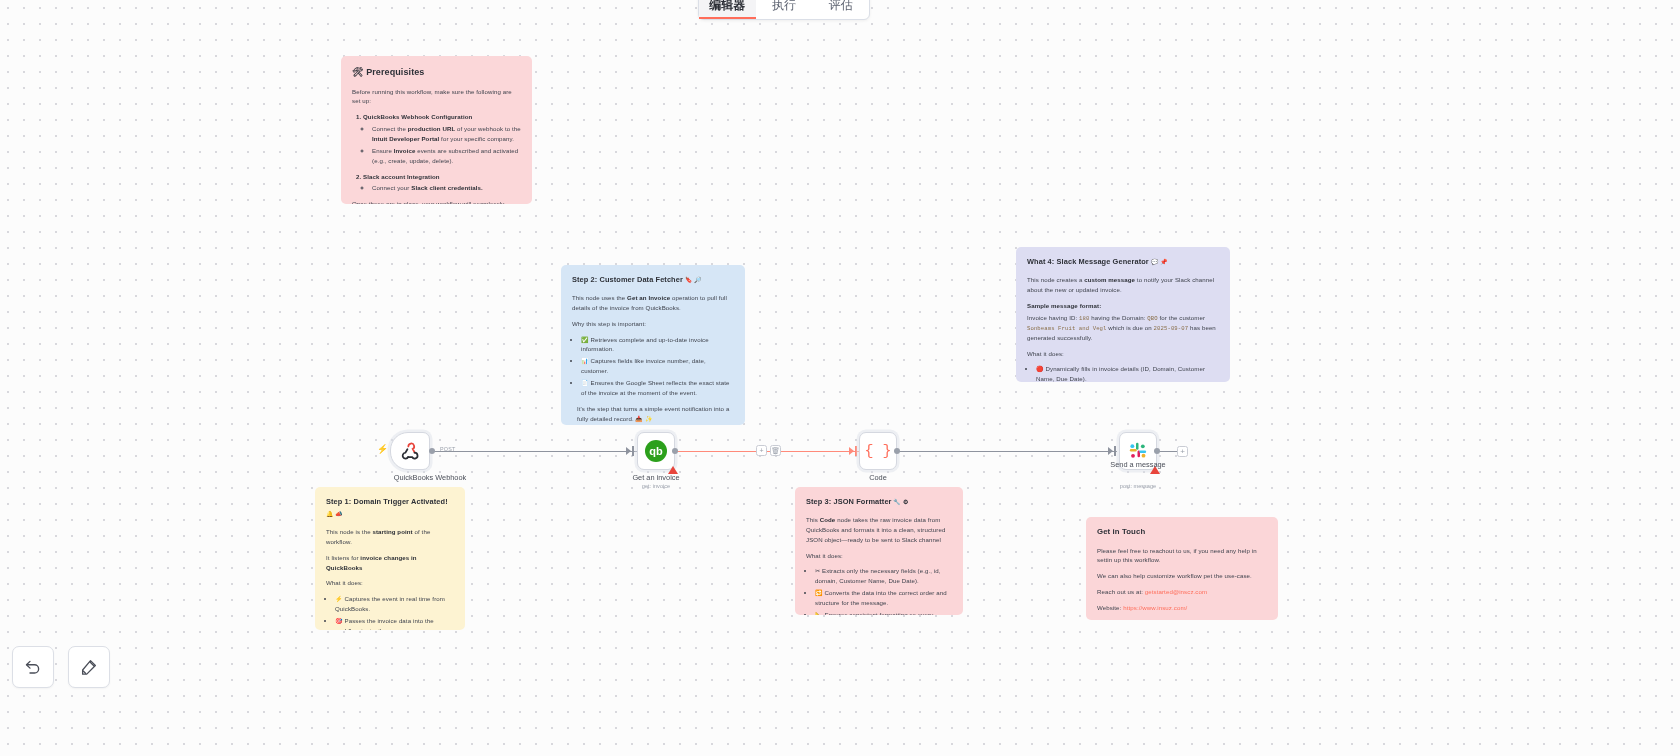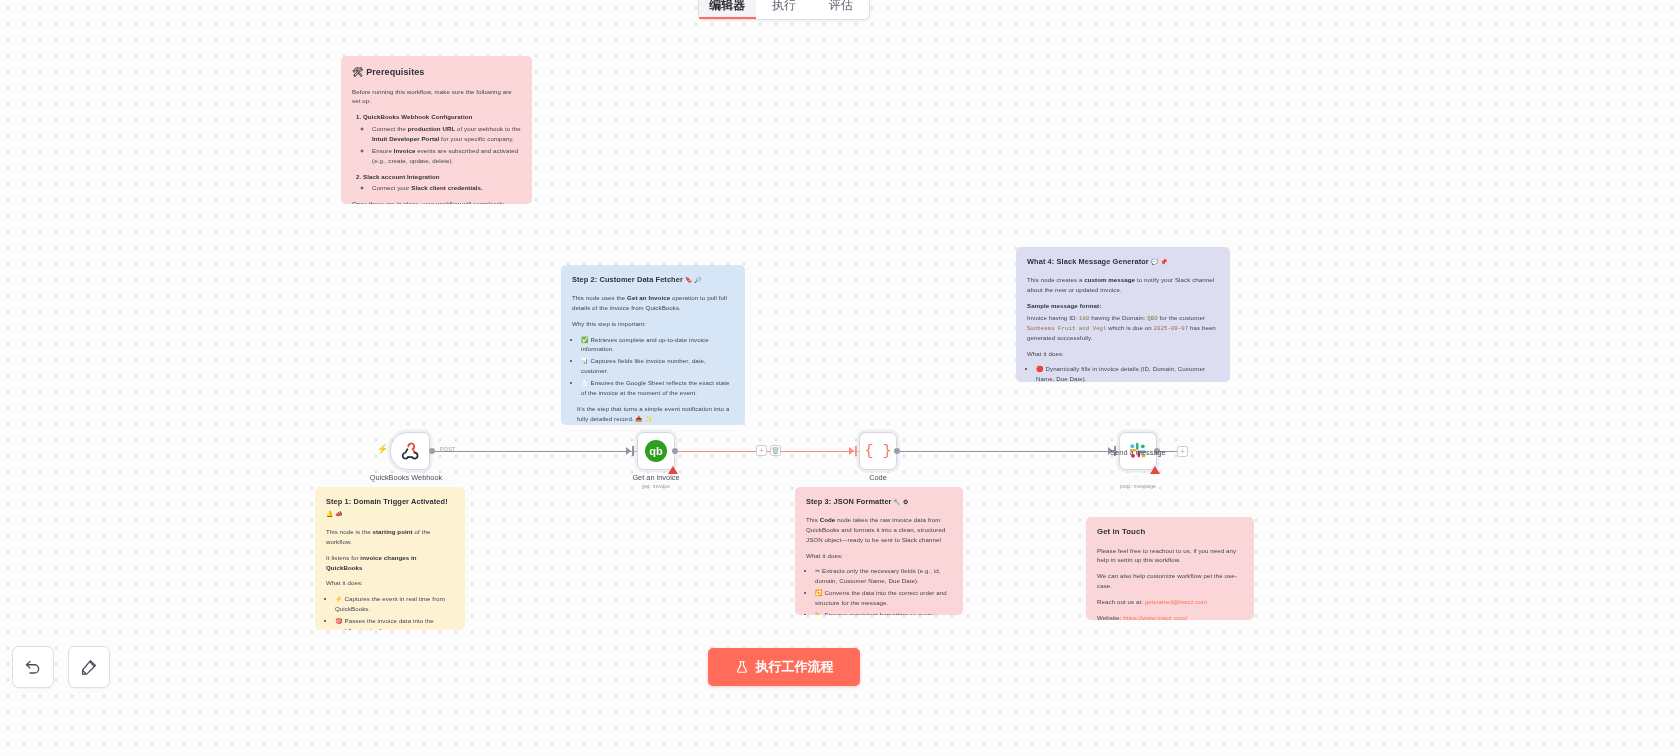--- a/index.html
+++ b/index.html
@@ -261,21 +261,21 @@
     </h3>
     <p>This <b>Code</b> node takes the raw invoice data from QuickBooks and formats it into a clean, structured JSON object—ready to be sent to Slack channel</p>
     <p>What it does:</p>
     <ul>
       <li>✂ Extracts only the necessary fields (e.g., id, domain, Customer Name, Due Date).</li>
       <li>🔁 Converts the data into the correct order and structure for the message.</li>
       <li>📐 Ensures consistent formatting so every message in the channel stays organized.</li>
     </ul>
   </div>
 
-  <div class="note rose" style="left:1086px; top:517px; width:168px; height:103px;">
+  <div class="note rose" style="left:1086px; top:517px; width:192px; height:103px;">
     <h3 style="font-size:7.8px;">Get in Touch</h3>
     <p>Please feel free to reachout to us, if you need any help in settin up this workflow.</p>
     <p>We can also help customize workflow pet the use-case.</p>
     <p>
       <span>Reach out us at: </span><a href="#">getstarted@inscz.com</a>
     </p>
     <p>
       <span>Website: </span><a href="#">https://www.insuz.com/</a>
     </p>
   </div>
@@ -300,21 +300,21 @@
   <div class="spark" style="left:377px;">⚡</div>
   <div class="node trigger" style="left:390px; top:432px;">
     <svg width="20" height="20" viewBox="0 0 24 24">
       <path d="M10 6.5a3.5 3.5 0 1 1 5.2 3.05l2.4 4.2" fill="none" stroke="#e8453c" stroke-width="2.1" stroke-linecap="round"></path>
       <path d="M17.5 14a3.5 3.5 0 1 1-3 5.2H9.7" fill="none" stroke="#2b2e35" stroke-width="2.1" stroke-linecap="round"></path>
       <path d="M9.8 19.2a3.5 3.5 0 1 1-3.3-5.1l2.4-4.2" fill="none" stroke="#2b2e35" stroke-width="2.1" stroke-linecap="round"></path>
     </svg>
   </div>
   <div class="port" style="left:429px; top:451px;"></div>
   <div class="post-label" style="left:440px;">POST</div>
-  <div class="node-label" style="left:406px; top:473px;">QuickBooks Webhook</div>
+  <div class="node-label" style="left:430px; top:473px;">QuickBooks Webhook</div>
 
   <div class="node sq" style="left:637px; top:432px;">
     <div style="width:22px;height:22px;border-radius:50%;background:#2ca01c;display:flex;align-items:center;justify-content:center;">
       <span style="color:#fff;font-size:11px;font-weight:700;font-family:'Liberation Sans',sans-serif;line-height:1;">qb</span>
     </div>
     <div class="warn-badge"></div>
   </div>
   <div class="port" style="left:672px; top:451px;"></div>
   <div class="node-label" style="left:656px; top:473px;">Get an invoice</div>
   <div class="node-sub" style="left:656px; top:483px;">get: invoice</div>
@@ -333,38 +333,31 @@
       <rect x="13.6" y="11.4" width="8.2" height="3.0" rx="1.5" fill="#36c5f0"></rect>
       <circle cx="5.2" cy="6.2" r="2.3" fill="#36c5f0"></circle>
       <circle cx="18.6" cy="17.6" r="2.3" fill="#ecb22e"></circle>
       <circle cx="17.8" cy="6.4" r="2.3" fill="#2eb67d"></circle>
       <circle cx="6.0" cy="17.8" r="2.3" fill="#e01e5a"></circle>
     </svg>
     <div class="warn-badge"></div>
   </div>
   <div class="port" style="left:1154px; top:451px;"></div>
   <div class="plus-end" style="left:1177px; top:446px;">+</div>
-  <div class="node-label" style="left:1138px; top:448px;">Send a message</div>
+  <div class="node-label" style="left:1138px; top:460px;">Send a message</div>
   <div class="node-sub" style="left:1138px; top:483px;">post: message</div>
 
   <div class="ctrl-btn" style="left:12px; top:646px;">
     <svg width="18" height="18" viewBox="0 0 24 24">
       <path d="M4 9h10a5.5 5.5 0 0 1 0 11H8" fill="none" stroke="#4a4e58" stroke-width="1.8" stroke-linecap="round" stroke-linejoin="round"></path>
       <polyline points="8,4.5 3.3,9 8,13.5" fill="none" stroke="#4a4e58" stroke-width="1.8" stroke-linecap="round" stroke-linejoin="round"></polyline>
     </svg>
   </div>
   <div class="ctrl-btn" style="left:68px; top:646px;">
     <svg width="18" height="18" viewBox="0 0 24 24">
       <path d="M14 3.5 L20.5 10 L9 21.5 L3.5 21.5 L3.5 16 Z" fill="none" stroke="#4a4e58" stroke-width="1.7" stroke-linejoin="round"></path>
       <path d="M13 5 L19 11" stroke="#4a4e58" stroke-width="1.7"></path>
       <path d="M4 17 L8 21" stroke="#4a4e58" stroke-width="1.7"></path>
     </svg>
   </div>
 
-  <button id="execute">
-    <svg width="14" height="14" viewBox="0 0 24 24">
-      <path d="M9.5 3v6.2L4.6 18.2A2 2 0 0 0 6.4 21h11.2a2 2 0 0 0 1.8-2.8L14.5 9.2V3" fill="none" stroke="#fff" stroke-width="1.9" stroke-linecap="round" stroke-linejoin="round"></path>
-      <path d="M8.2 3h7.6" stroke="#fff" stroke-width="1.9" stroke-linecap="round"></path>
-    </svg>
-    <span>执行工作流程</span>
-  </button>
 
 </div>
 
 </body></html>

